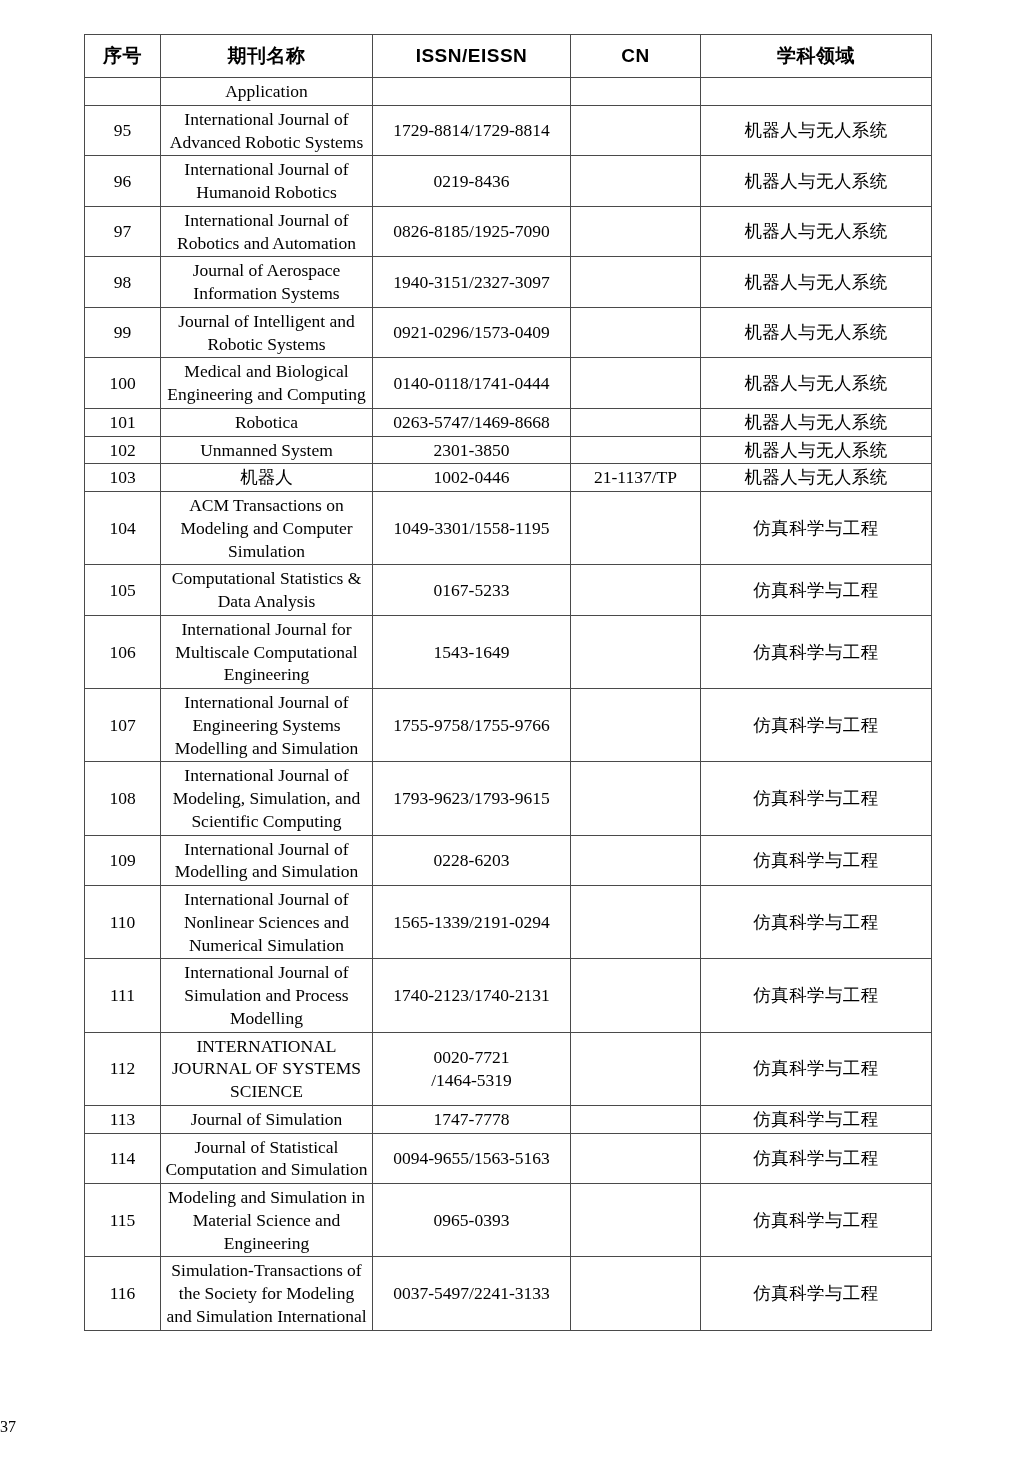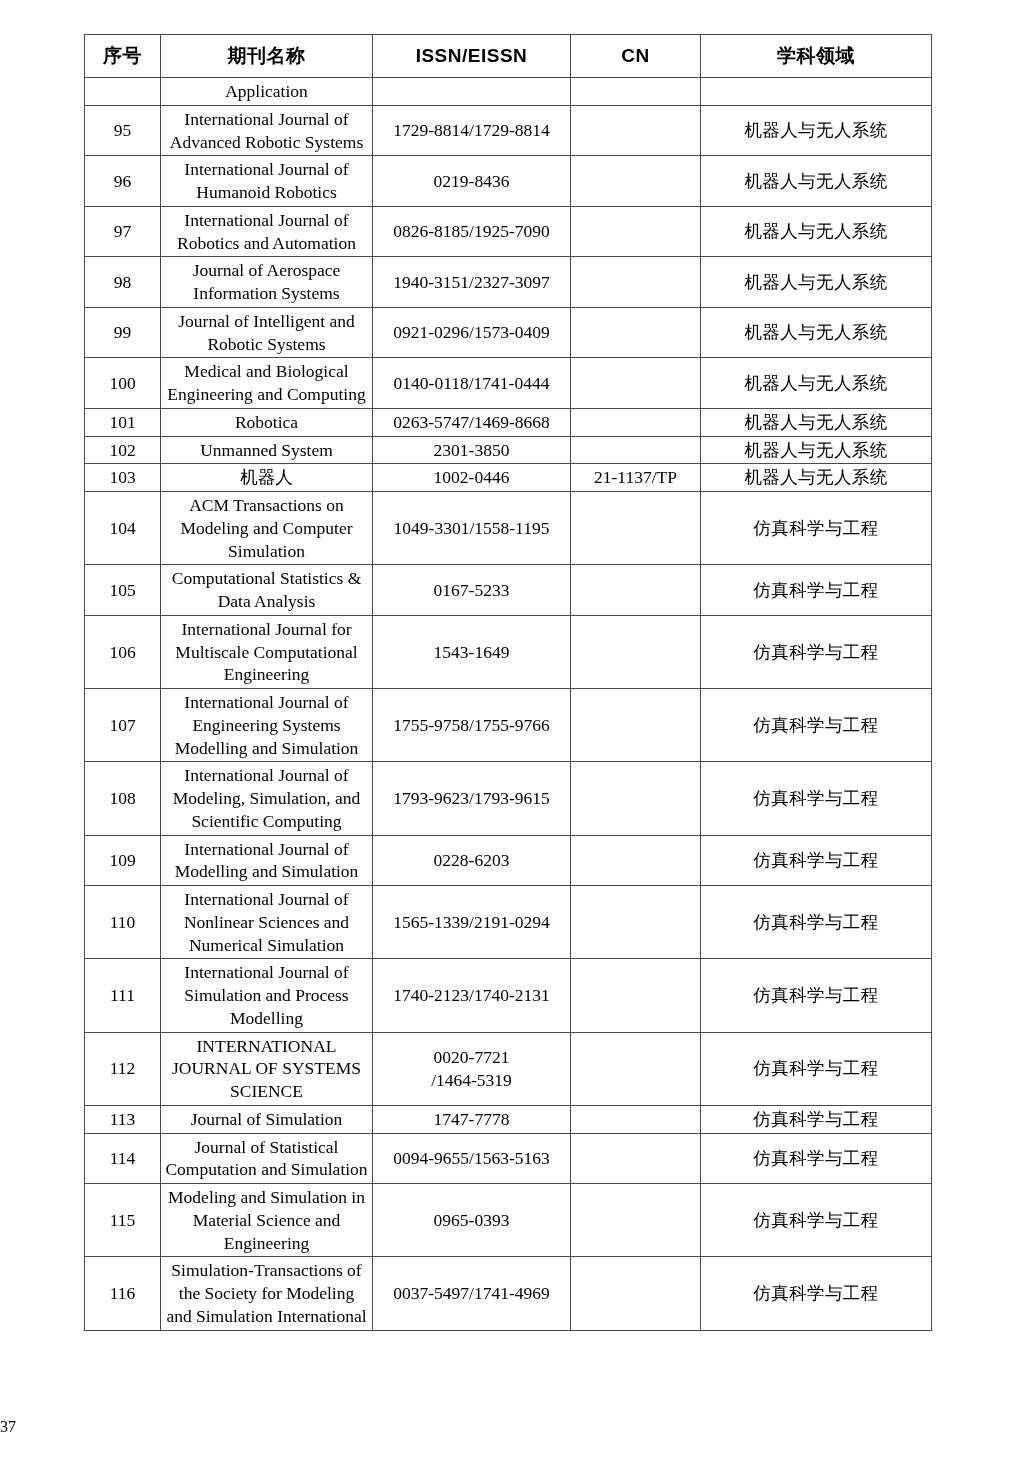--- a/index.html
+++ b/index.html
@@ -257,21 +257,21 @@
         <tr>
           <td class="cell-no">115</td>
           <td class="cell-name">Modeling and Simulation in Material Science and Engineering</td>
           <td class="cell-issn">0965-0393</td>
           <td class="cell-cn"></td>
           <td class="cell-field">仿真科学与工程</td>
         </tr>
         <tr>
           <td class="cell-no">116</td>
           <td class="cell-name">Simulation-Transactions of   the Society for Modeling and Simulation International</td>
-          <td class="cell-issn">0037-5497/1741-4969</td>
+          <td class="cell-issn">0037-5497/2241-3133</td>
           <td class="cell-cn"></td>
           <td class="cell-field">仿真科学与工程</td>
         </tr>
       </tbody>
   </table>
 
   <div class="page-number">37</div>
 
 </div>
 

